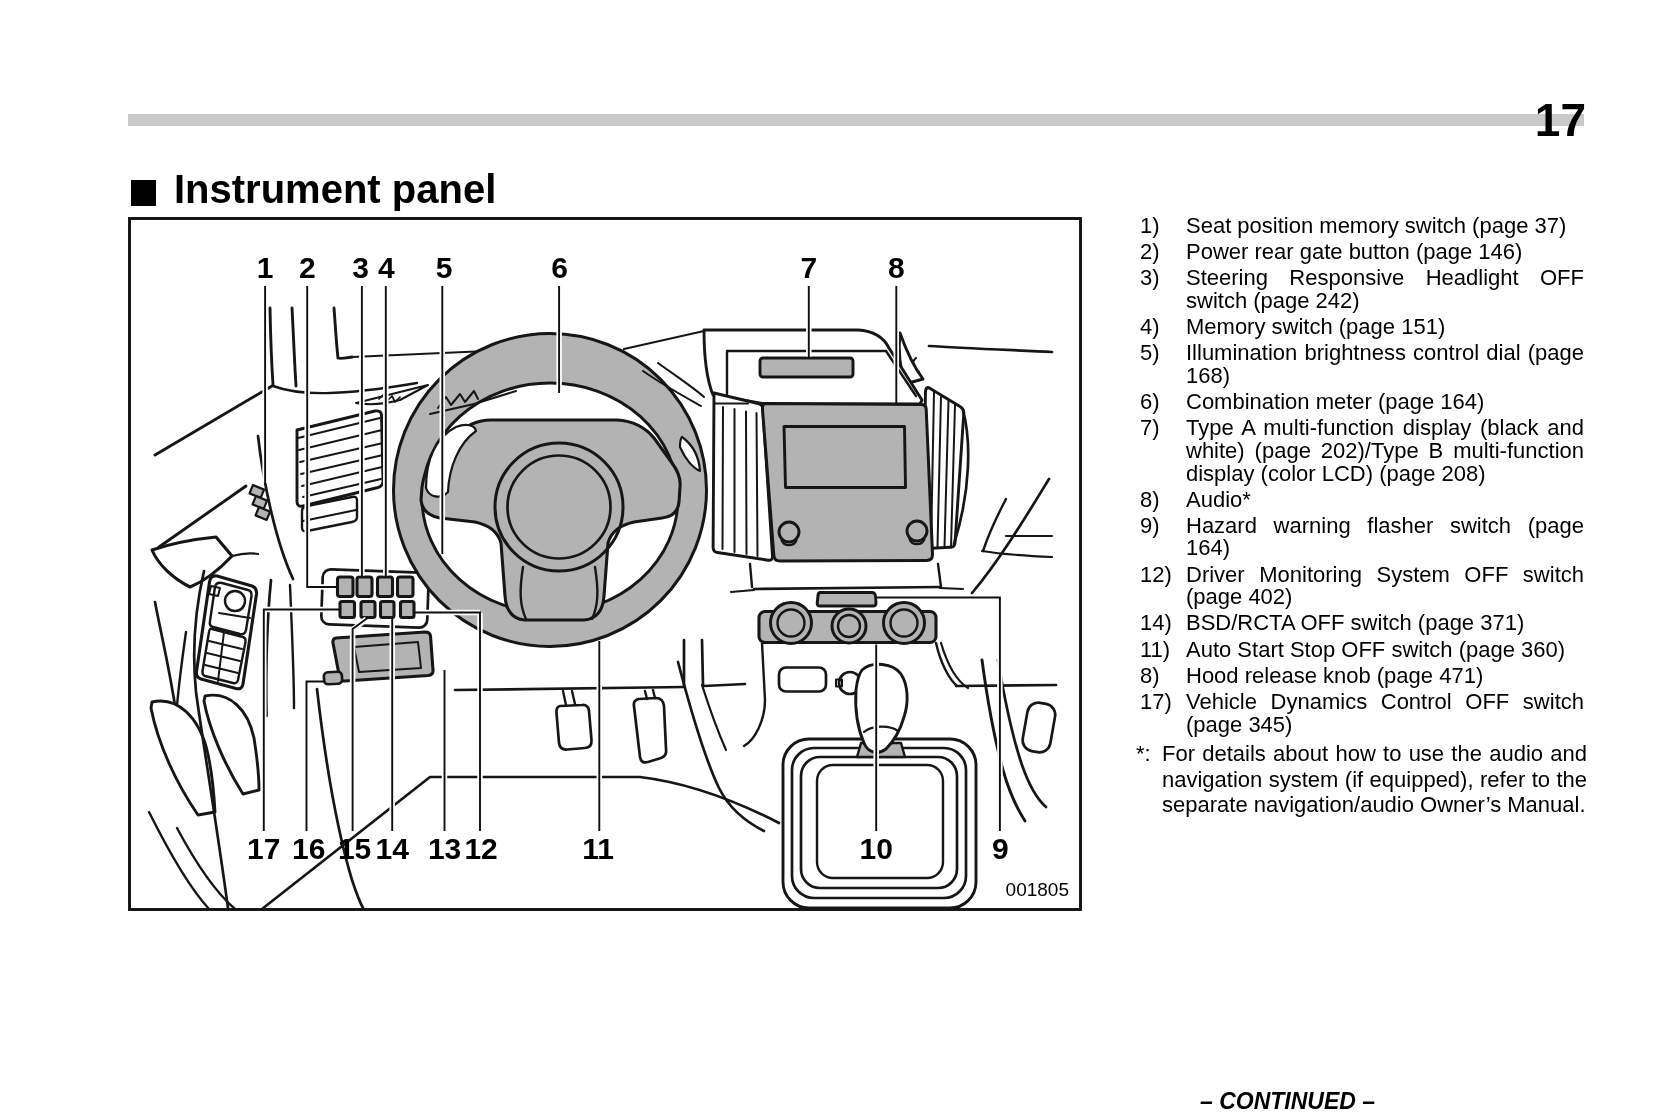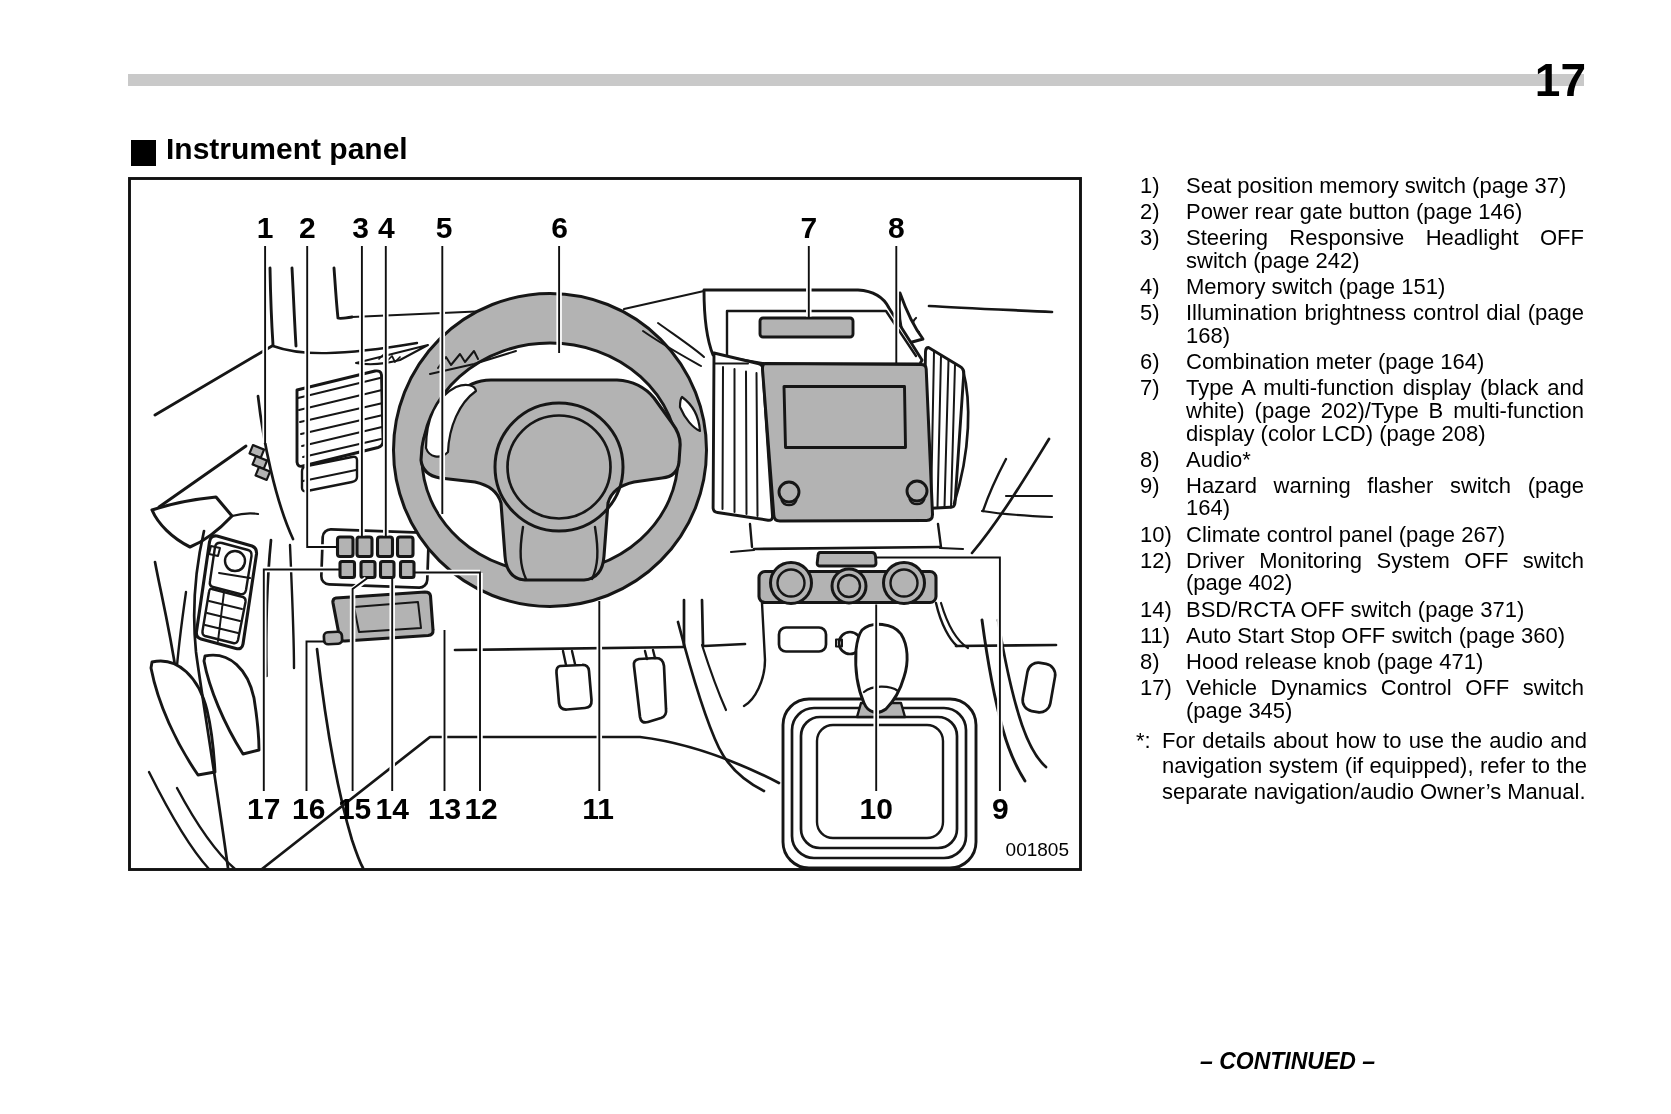--- a/index.html
+++ b/index.html
@@ -1,21 +1,21 @@
 <!DOCTYPE html>
 <html><head>
 <meta charset="utf-8">
 <style>
 html,body{margin:0;padding:0;background:#ffffff;}
 body{width:1671px;height:1114px;position:relative;font-family:"Liberation Sans",sans-serif;color:#000;overflow:hidden;}
-.abs{position:absolute;}
+.abs{position:absolute;margin-top:40px;}
 #topbar{left:128px;top:74px;width:1456px;height:12px;background:#c9c9c9;}
 #pageno{left:1398px;top:57px;width:188px;text-align:right;font-size:46px;font-weight:bold;line-height:46px;}
 #hsq{left:131px;top:140px;width:25px;height:26px;background:#000;}
-#heading{left:166px;top:134px;font-size:30px;font-weight:bold;line-height:30px;}
+#heading{left:174px;top:134px;font-size:40px;font-weight:bold;line-height:30px;}
 #list{left:1140px;top:175px;width:444px;font-size:22px;line-height:22.6px;}
 #list ol{margin:0;padding:0;list-style:none;}
 #list li{position:relative;padding-left:46px;margin-top:3.6px;text-align:justify;}
 #list li:first-child{margin-top:0;}
 #list li .n{position:absolute;left:0;top:0;}
 #fn{position:relative;margin-top:5.3px;padding-left:22px;margin-right:-3px;line-height:25.5px;text-align:justify;}
 #fn .m{position:absolute;left:-4px;top:0;}
 #continued{left:1200px;top:1050px;width:380px;text-align:left;font-size:23px;font-weight:bold;font-style:italic;line-height:23px;}
 </style>
 </head>
@@ -242,21 +242,20 @@
 <ol>
 <li><span class="n">1)</span>Seat position memory switch (page 37)</li>
 <li><span class="n">2)</span>Power rear gate button (page 146)</li>
 <li><span class="n">3)</span>Steering Responsive Headlight OFF switch (page 242)</li>
 <li><span class="n">4)</span>Memory switch (page 151)</li>
 <li><span class="n">5)</span>Illumination brightness control dial (page 168)</li>
 <li><span class="n">6)</span>Combination meter (page 164)</li>
 <li><span class="n">7)</span>Type A multi-function display (black and white) (page 202)/Type B multi-function display (color LCD) (page 208)</li>
 <li><span class="n">8)</span>Audio*</li>
 <li><span class="n">9)</span>Hazard warning flasher switch (page 164)</li>
-<li><span class="n">10)</span>Climate control panel (page 267)</li>
 <li><span class="n">12)</span>Driver Monitoring System OFF switch (page 402)</li>
 <li><span class="n">14)</span>BSD/RCTA OFF switch (page 371)</li>
 <li><span class="n">11)</span>Auto Start Stop OFF switch (page 360)</li>
 <li><span class="n">8)</span>Hood release knob (page 471)</li>
 <li><span class="n">17)</span>Vehicle Dynamics Control OFF switch (page 345)</li>
 </ol>
 <div id="fn"><span class="m">*:</span>For details about how to use the audio and navigation system (if equipped), refer to the separate navigation/audio Owner’s Manual.</div>
 </div>
 
 <div class="abs" id="continued">– CONTINUED –</div>

